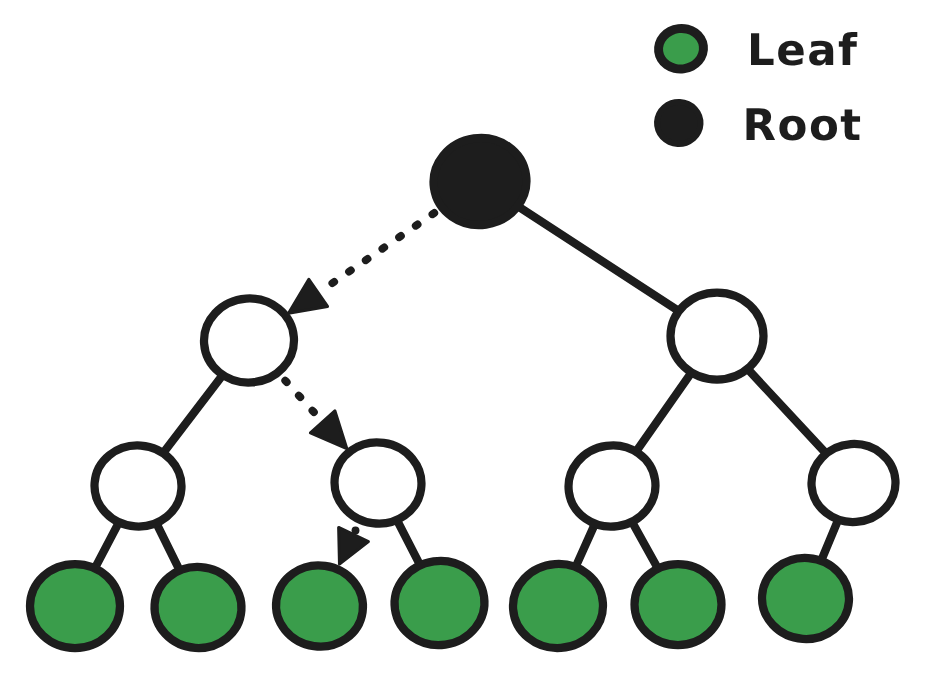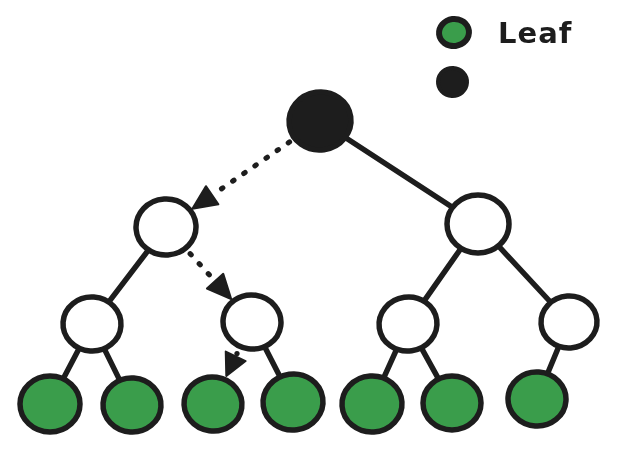--- a/index.html
+++ b/index.html
@@ -94,15 +94,16 @@
       <ellipse cx="537" cy="399" rx="29" ry="27" fill="#3a9d4b" stroke="#1d1d1d" stroke-width="5.5" transform="rotate(4 537 399)"></ellipse>
     </svg>
 
   <div class="legend">
     <div class="legend-row">
       <span class="swatch" style="background: rgb(58, 157, 75); border-color: rgb(29, 29, 29);"></span>
       <span class="legend-label">Leaf</span>
     </div>
     <div class="legend-row">
       <span class="swatch swatch-root" style="background: rgb(29, 29, 29); border-color: rgb(29, 29, 29);"></span>
+      <span class="legend-label">Root</span>
     </div>
   </div>
 </div>
 
 </body></html>

